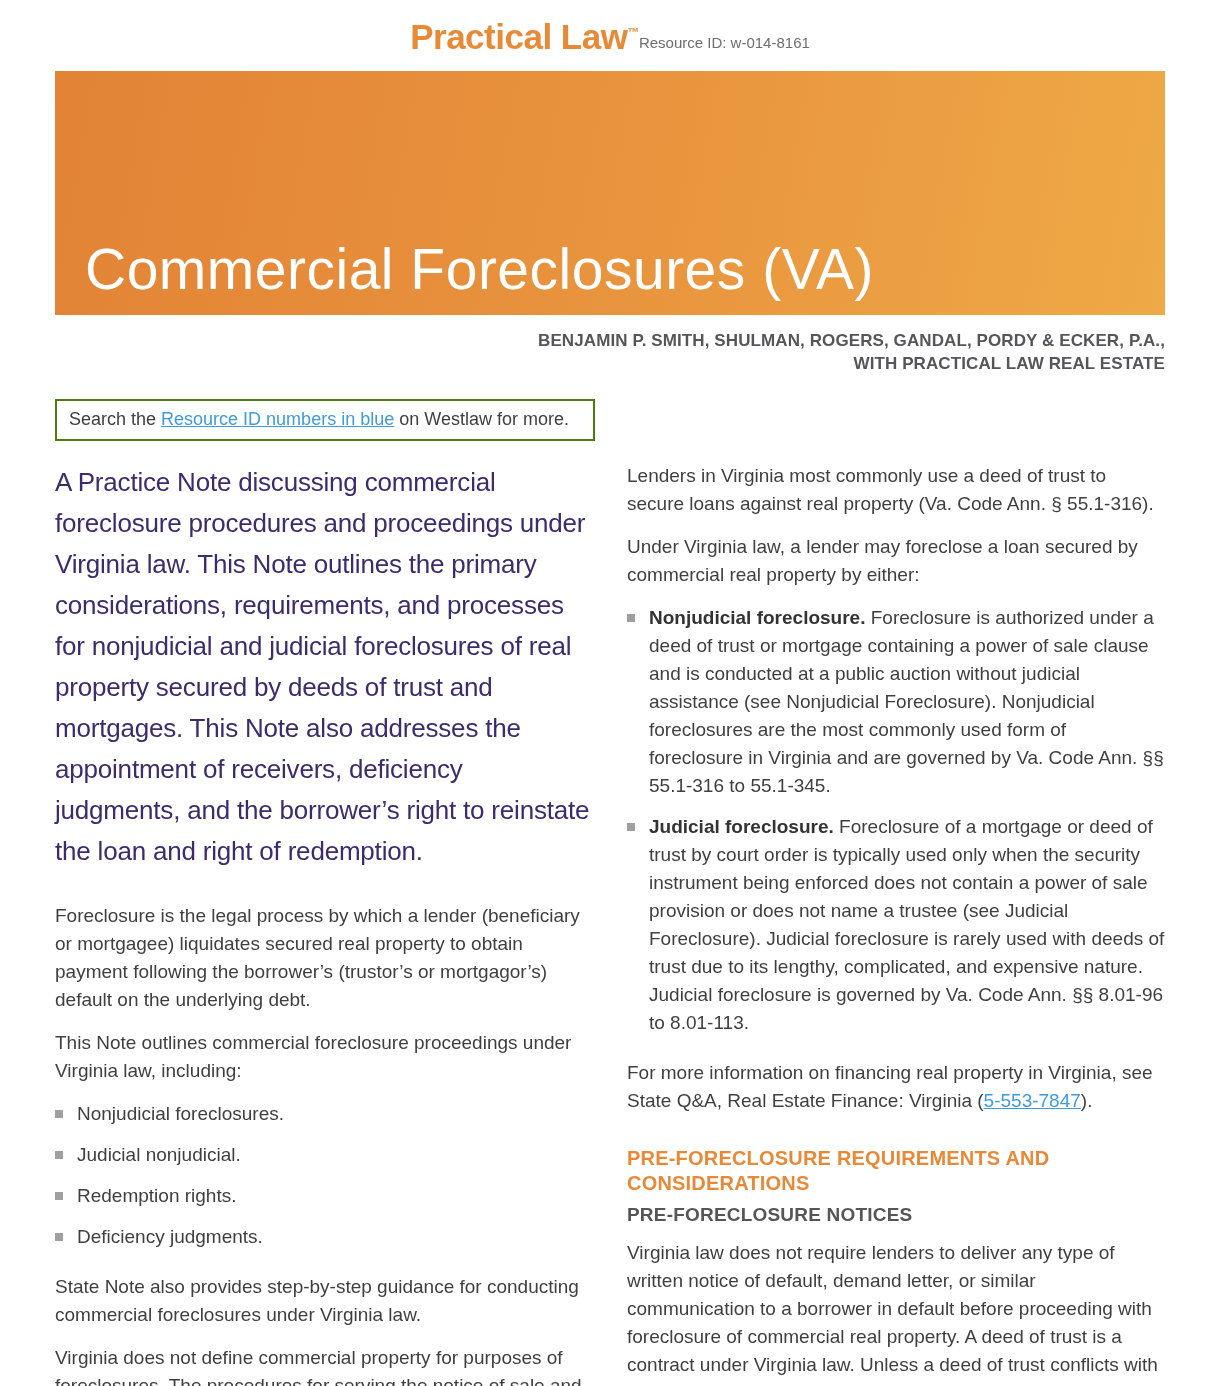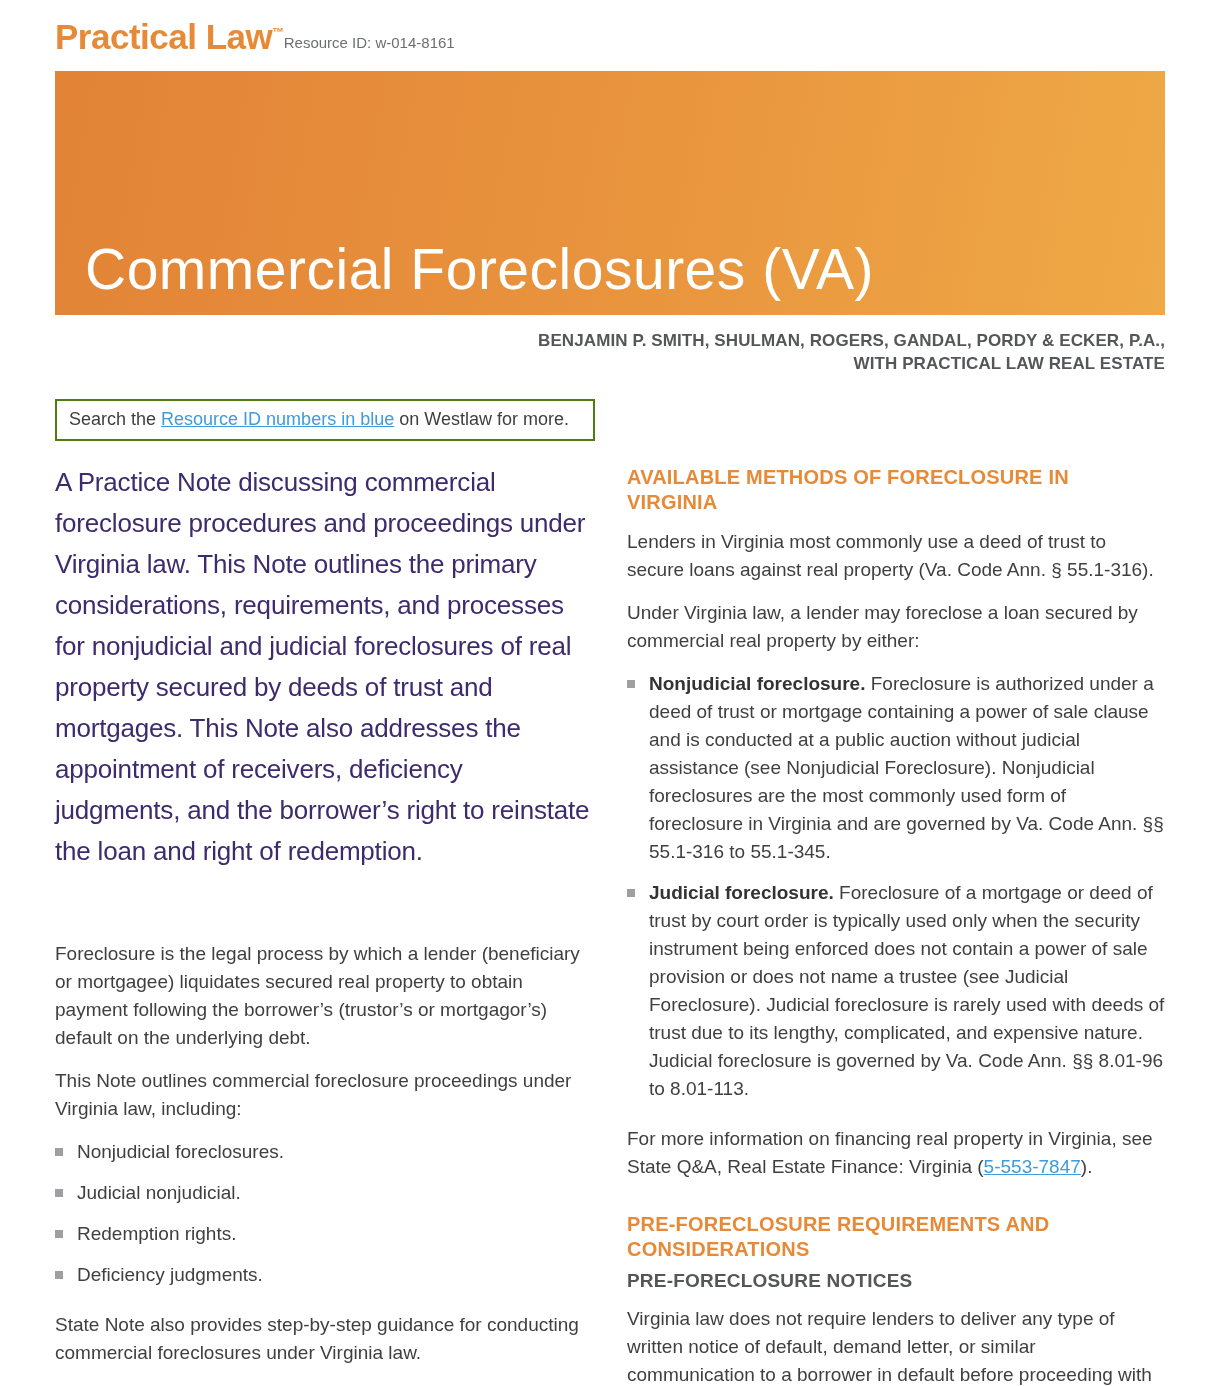--- a/index.html
+++ b/index.html
@@ -8,21 +8,21 @@
     position:relative;
     width:1218px; height:1386px;
     margin:0 auto;
     background:#ffffff;
     font-family:"Liberation Sans", sans-serif;
     color:#3f3f41;
     overflow:hidden;
   }
   
   .header {
-    display:flex; justify-content:flex-start; align-items:flex-start;
+    display:flex; justify-content:center; align-items:flex-start;
     padding:18px 53px 0 55px;
   }
   .logo {
     color:#e78a38; font-weight:bold; font-size:35px; letter-spacing:-0.5px;
     line-height:1.1;
   }
   .logo sup { font-size:12px; vertical-align:super; }
   .resource-id { color:#6d6e71; font-size:15px; margin-top:16px; }
   
   .banner {
@@ -47,21 +47,21 @@
     border:2px solid #4d7c0f;
     padding:8px 12px 9px 12px;
     font-size:18px; color:#3f3f41;
   }
   
   .columns { display:flex; gap:34px; margin:21px 53px 0 55px; }
   .col { width:538px; flex:none; }
   
   .intro {
     color:#3d2b6d; font-size:26px; line-height:41px;
-    margin-bottom:68px; letter-spacing:-0.2px;
+    margin-bottom:30px; letter-spacing:-0.2px;
   }
   p.body { font-size:19px; line-height:28px; margin-bottom:15px; }
   ul.plain { list-style:none; margin:2px 0 22px 0; }
   ul.plain li { display:flex; margin-bottom:13px; font-size:19px; line-height:28px; }
   .sq { width:8px; height:8px; background:#9d9fa2; margin:10px 14px 0 0; flex:none; }
   a.doclink { color:#3e9bdc; text-decoration:underline; }
   
   h2.sec {
     color:#e78a38; font-size:20px; font-weight:bold; line-height:25px;
     margin:3px 0 13px 0; letter-spacing:0.2px;
@@ -121,21 +121,20 @@
           <span class="bullet-text">Deficiency judgments.</span>
         </li>
       </ul>
 
       <p class="body">State Note also provides step-by-step guidance for conducting commercial foreclosures under Virginia law.</p>
       <p class="body">Virginia does not define commercial property for purposes of foreclosures. The procedures for serving the notice of sale and conducting the foreclosure sale are the same for residential and commercial foreclosures in Virginia.</p>
 
     </div>
 
     <div class="col">
-      <h2 class="sec">AVAILABLE METHODS OF FORECLOSURE IN VIRGINIA</h2>
       <p class="body">Lenders in Virginia most commonly use a deed of trust to secure loans against real property (Va. Code Ann. § 55.1-316).</p>
       <p class="body">Under Virginia law, a lender may foreclose a loan secured by commercial real property by either:</p>
 
       <ul class="plain">
         <li>
           <span class="sq"></span>
           <span class="bullet-text"><strong class="lead">Nonjudicial foreclosure.</strong><span> Foreclosure is authorized under a deed of trust or mortgage containing a power of sale clause and is conducted at a public auction without judicial assistance (see Nonjudicial Foreclosure). Nonjudicial foreclosures are the most commonly used form of foreclosure in Virginia and are governed by Va. Code Ann. §§ 55.1-316 to 55.1-345.</span></span>
         </li>
         <li>
           <span class="sq"></span>

